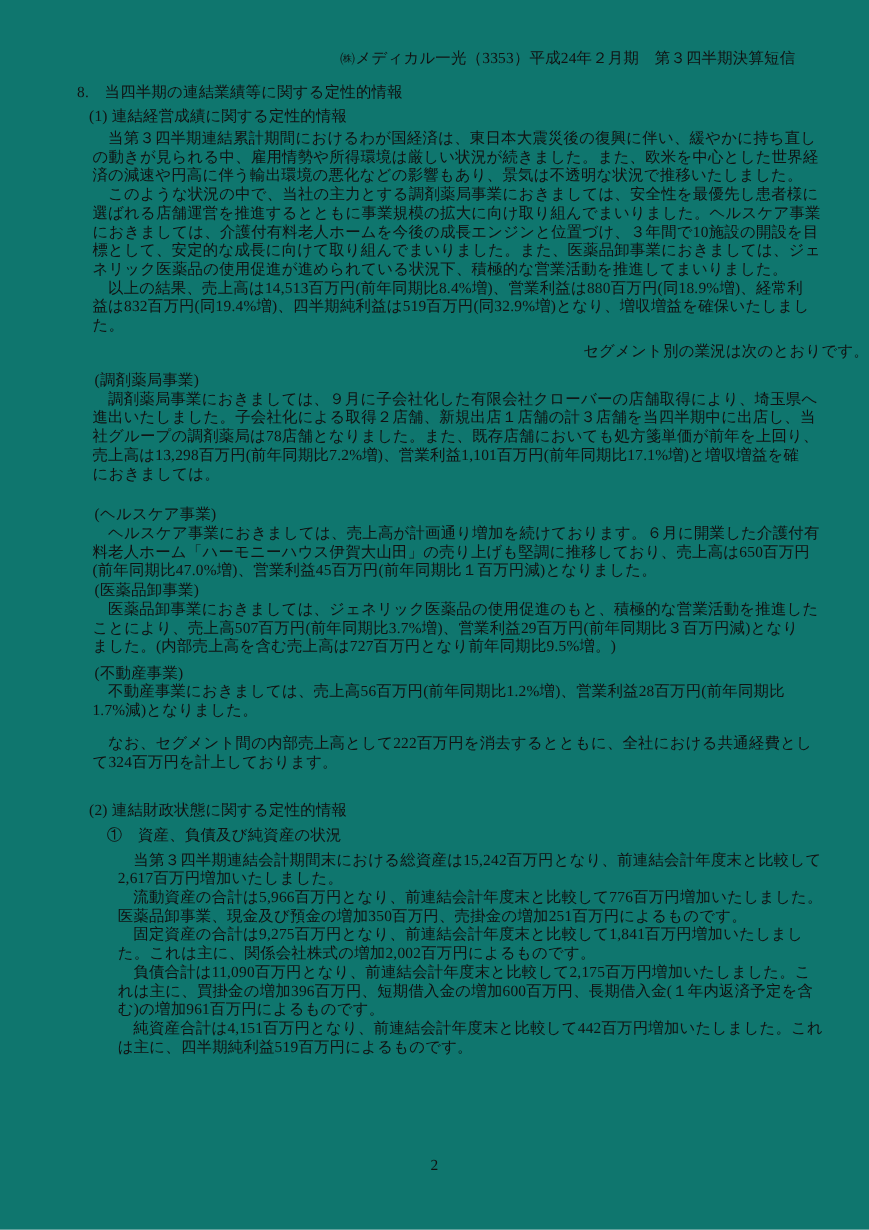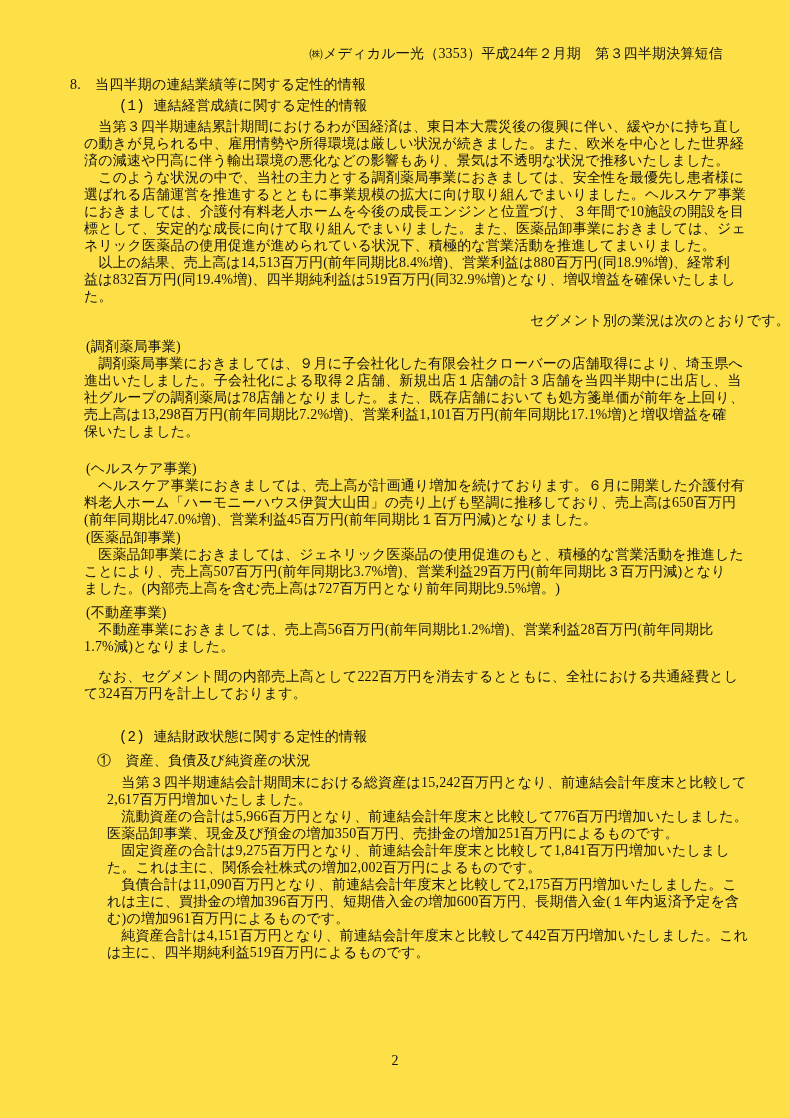--- a/index.html
+++ b/index.html
@@ -1,38 +1,38 @@
 <!DOCTYPE html>
 <html><head>
 <meta charset="utf-8">
 <style>
   html,body{margin:0;padding:0;background:#e8e8e8;}
   .page{
     position:relative;
     width:790px;height:1118px;
     margin:0 auto;
-    background:#fde047;
+    background:#0f766e;
     font-family:"Liberation Serif","DejaVu Serif",serif;
     color:#111;
     font-size:14px;
     line-height:17px;
     letter-spacing:0.2px;
     overflow:hidden;
   }
   .header{
     padding-top:45px;
     text-align:right;
     padding-right:67px;
     white-space:nowrap;
   }
   .content{width:790px;}
   .block{margin:0;}
   .line{white-space:nowrap;height:17px;}
   .b-h1{margin-left:70px;}
-  .b-h2{margin-left:119px;font-family:Liberation Mono, monospace;}
+  .b-h2{margin-left:81px;}
   .b-h3{margin-left:97px;}
   .b-body1{margin-left:84px;}
   .b-seg{margin-left:86px;}
   .b-body2{margin-left:107px;}
   .footer{
     position:absolute;
     top:1052px;left:0;
     width:790px;
     text-align:center;
   }
@@ -67,21 +67,21 @@
         <div class="line">　セグメント別の業況は次のとおりです。</div>
       </div>
       <div class="block b-seg" style="margin-top: 9px;">
         <div class="line">(調剤薬局事業)</div>
       </div>
       <div class="block b-body1">
         <div class="line">　調剤薬局事業におきましては、９月に子会社化した有限会社クローバーの店舗取得により、埼玉県へ</div>
         <div class="line">進出いたしました。子会社化による取得２店舗、新規出店１店舗の計３店舗を当四半期中に出店し、当</div>
         <div class="line">社グループの調剤薬局は78店舗となりました。また、既存店舗においても処方箋単価が前年を上回り、</div>
         <div class="line">売上高は13,298百万円(前年同期比7.2%増)、営業利益1,101百万円(前年同期比17.1%増)と増収増益を確</div>
-        <div class="line">保いたしました。</div>
+        <div class="line">におきましては。</div>
       </div>
       <div class="block b-seg" style="margin-top: 20px;">
         <div class="line">(ヘルスケア事業)</div>
       </div>
       <div class="block b-body1">
         <div class="line">　ヘルスケア事業におきましては、売上高が計画通り増加を続けております。６月に開業した介護付有</div>
         <div class="line">料老人ホーム「ハーモニーハウス伊賀大山田」の売り上げも堅調に推移しており、売上高は650百万円</div>
         <div class="line">(前年同期比47.0%増)、営業利益45百万円(前年同期比１百万円減)となりました。</div>
       </div>
       <div class="block b-seg" style="margin-top: 1px;">

